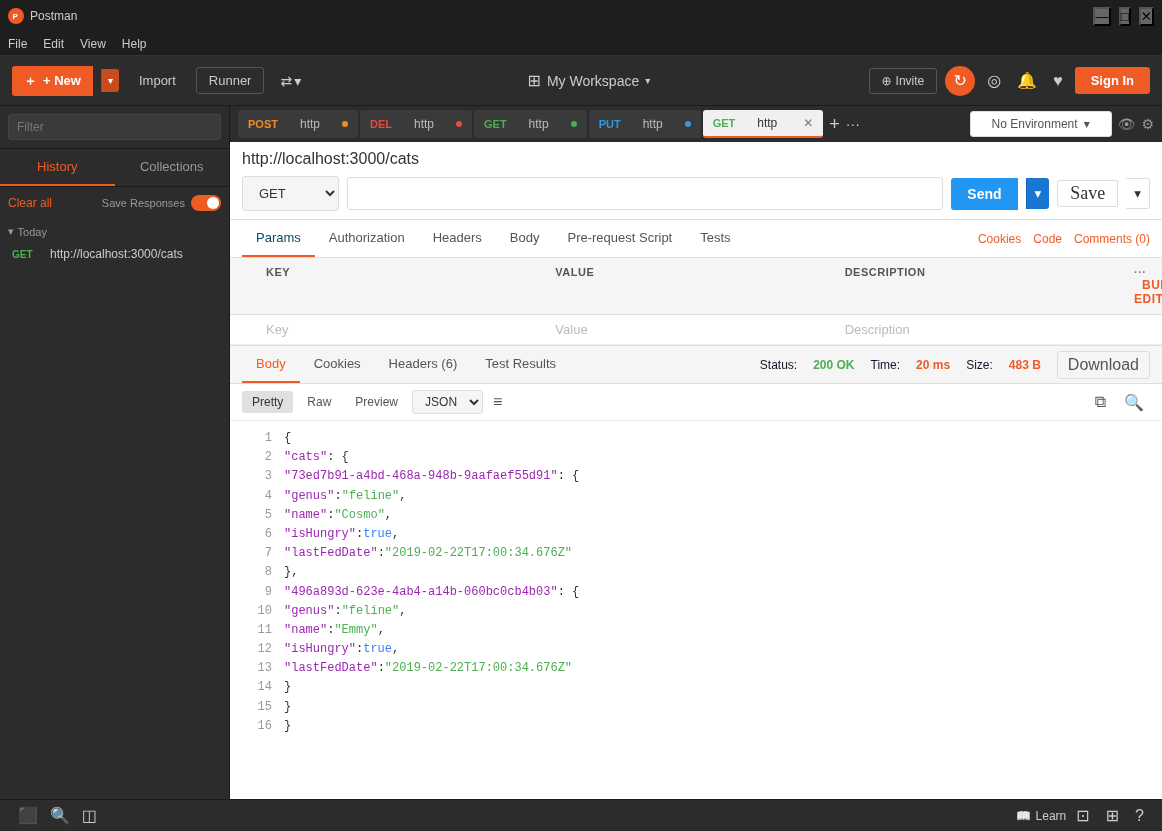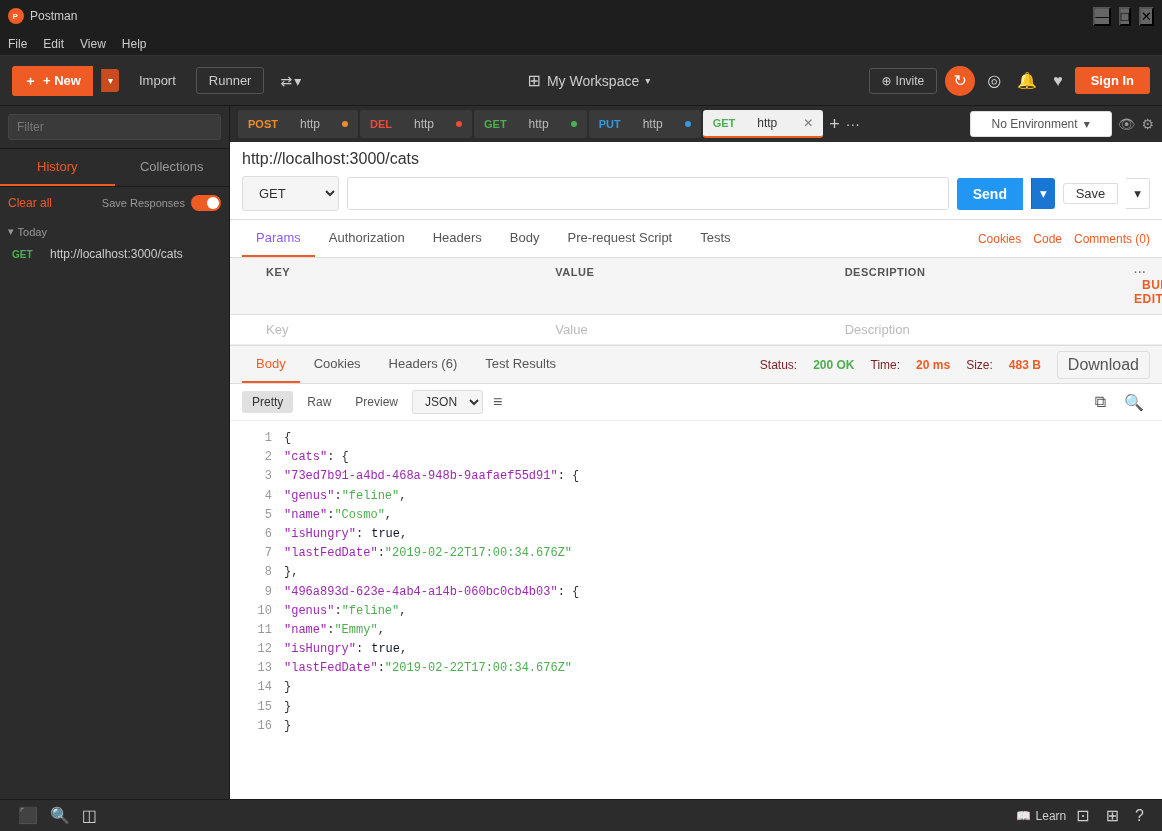--- a/index.html
+++ b/index.html
@@ -77,64 +77,64 @@
     .tab-more-btn { background: transparent; border: none; color: #ccc; cursor: pointer; font-size: 14px; }
 
     
     .url-bar { background: #fff; padding: 8px 12px; border-bottom: 1px solid #ddd; }
     .url-title { font-size: 16px; color: #333; margin-bottom: 8px; }
     .url-input-row { display: flex; gap: 8px; align-items: center; }
     .method-select { background: #f5f5f5; border: 1px solid #ddd; border-radius: 3px; padding: 8px 12px; font-size: 13px; color: #333; cursor: pointer; min-width: 80px; }
     .url-input { flex: 1; border: 1px solid #ddd; border-radius: 3px; padding: 8px 12px; font-size: 13px; color: #333; }
     .send-btn { background: #2196f3; color: white; border: none; padding: 8px 16px; border-radius: 3px 0 0 3px; font-size: 14px; font-weight: 600; cursor: pointer; }
     .send-arrow { background: #1976d2; color: white; border: none; border-radius: 0 3px 3px 0; padding: 8px 8px; cursor: pointer; border-left: 1px solid #1565c0; }
-    .save-btn { background: #fff; color: #333; border: 1px solid #ddd; padding: 2px 12px; font-size: 13px; cursor: pointer; border-radius: 3px 0 0 3px; }
+    .save-btn { background: #fff; color: #333; border: 1px solid #ddd; padding: 2px 12px; font-size: 18px; cursor: pointer; border-radius: 3px 0 0 3px; font-family: Liberation Serif, serif; }
     .save-arrow { background: #fff; color: #333; border: 1px solid #ddd; border-left: none; padding: 7px 8px; cursor: pointer; border-radius: 0 3px 3px 0; }
 
     
     .config-tabs { background: #fff; display: flex; align-items: center; border-bottom: 1px solid #ddd; padding: 0 12px; }
     .config-tab { padding: 10px 14px; font-size: 13px; color: #555; cursor: pointer; border-bottom: 2px solid transparent; }
-    .config-tab.active { color: #8b5cf6; border-bottom-color: #ef5b25; }
+    .config-tab.active { color: #0c4a6e; border-bottom-color: #ef5b25; }
     .config-tab-right { margin-left: auto; display: flex; gap: 12px; }
     .config-link { color: #ef5b25; font-size: 12px; cursor: pointer; padding: 10px 0; }
 
     
     .params-table { background: #fff; border-bottom: 1px solid #ddd; }
     .params-header { display: grid; grid-template-columns: 24px 1fr 1fr 1fr 40px; background: #f5f5f5; border-bottom: 1px solid #ddd; }
     .params-header-cell { padding: 8px 12px; font-size: 11px; font-weight: 600; color: #555; text-transform: uppercase; letter-spacing: 0.5px; }
     .params-row { display: grid; grid-template-columns: 24px 1fr 1fr 1fr 40px; border-bottom: 1px solid #eee; }
     .params-cell { padding: 7px 12px; font-size: 13px; color: #999; }
     .bulk-edit-btn { color: #ef5b25; font-size: 12px; cursor: pointer; }
 
     
     .response-tabs { background: #f5f5f5; display: flex; align-items: center; border-bottom: 1px solid #ddd; padding: 0 12px; }
     .response-tab { padding: 10px 14px; font-size: 13px; color: #555; cursor: pointer; border-bottom: 2px solid transparent; }
     .response-tab.active { color: #ef5b25; border-bottom-color: #ef5b25; }
     .response-status { margin-left: auto; display: flex; gap: 16px; align-items: center; font-size: 12px; }
     .status-ok { color: #4caf50; font-weight: 600; }
-    .status-label { color: #7f1d1d; }
+    .status-label { color: #0f172a; }
     .status-value { color: #ef5b25; font-weight: 600; }
     .download-btn { background: transparent; border: 1px solid #ddd; color: #555; padding: 4px 10px; border-radius: 3px; font-size: 16px; cursor: pointer; }
 
     
     .format-tabs { background: #fff; display: flex; align-items: center; padding: 6px 12px; gap: 4px; border-bottom: 1px solid #eee; }
     .format-tab { padding: 4px 10px; font-size: 12px; color: #555; cursor: pointer; border-radius: 3px; }
     .format-tab.active { background: #e0e0e0; color: #333; }
     .format-select { background: #f5f5f5; border: 1px solid #ddd; border-radius: 3px; padding: 3px 8px; font-size: 12px; color: #333; cursor: pointer; }
     .format-icon-btn { background: transparent; border: none; color: #555; cursor: pointer; font-size: 16px; padding: 2px 6px; }
     .format-right { margin-left: auto; display: flex; gap: 6px; }
 
     
     .json-viewer { background: #fff; flex: 1; overflow-y: auto; padding: 8px 12px; font-family: 'Courier New', monospace; font-size: 12px; line-height: 1.6; }
     .line-num { color: #999; min-width: 30px; display: inline-block; text-align: right; margin-right: 12px; user-select: none; }
     .json-line { display: flex; }
     .json-bracket { color: #333; }
     .json-key { color: #9c27b0; }
     .json-string { color: #4caf50; }
-    .json-bool { color: #0f172a; margin-left: 8px; }
+    .json-bool { color: #3b82f6; }
 
     
     .bottombar { background: #2c2c2c; height: 32px; display: flex; align-items: center; padding: 0 12px; border-top: 1px solid #1a1a1a; }
     .bottom-icon-btn { background: transparent; border: none; color: #ccc; cursor: pointer; font-size: 16px; padding: 4px 6px; }
     .bottom-right { margin-left: auto; display: flex; align-items: center; gap: 4px; }
     .learn-btn { color: #ccc; font-size: 12px; background: transparent; border: none; cursor: pointer; display: flex; align-items: center; gap: 4px; }
     .env-select-btn { background: #fff; border: 1px solid #ddd; color: #555; padding: 5px 21px; border-radius: 3px; font-size: 12px; cursor: pointer; display: flex; align-items: center; gap: 6px; min-width: 140px; }
     .env-icon { color: #999; font-size: 14px; cursor: pointer; }
     .env-settings { color: #999; font-size: 14px; cursor: pointer; }
 

